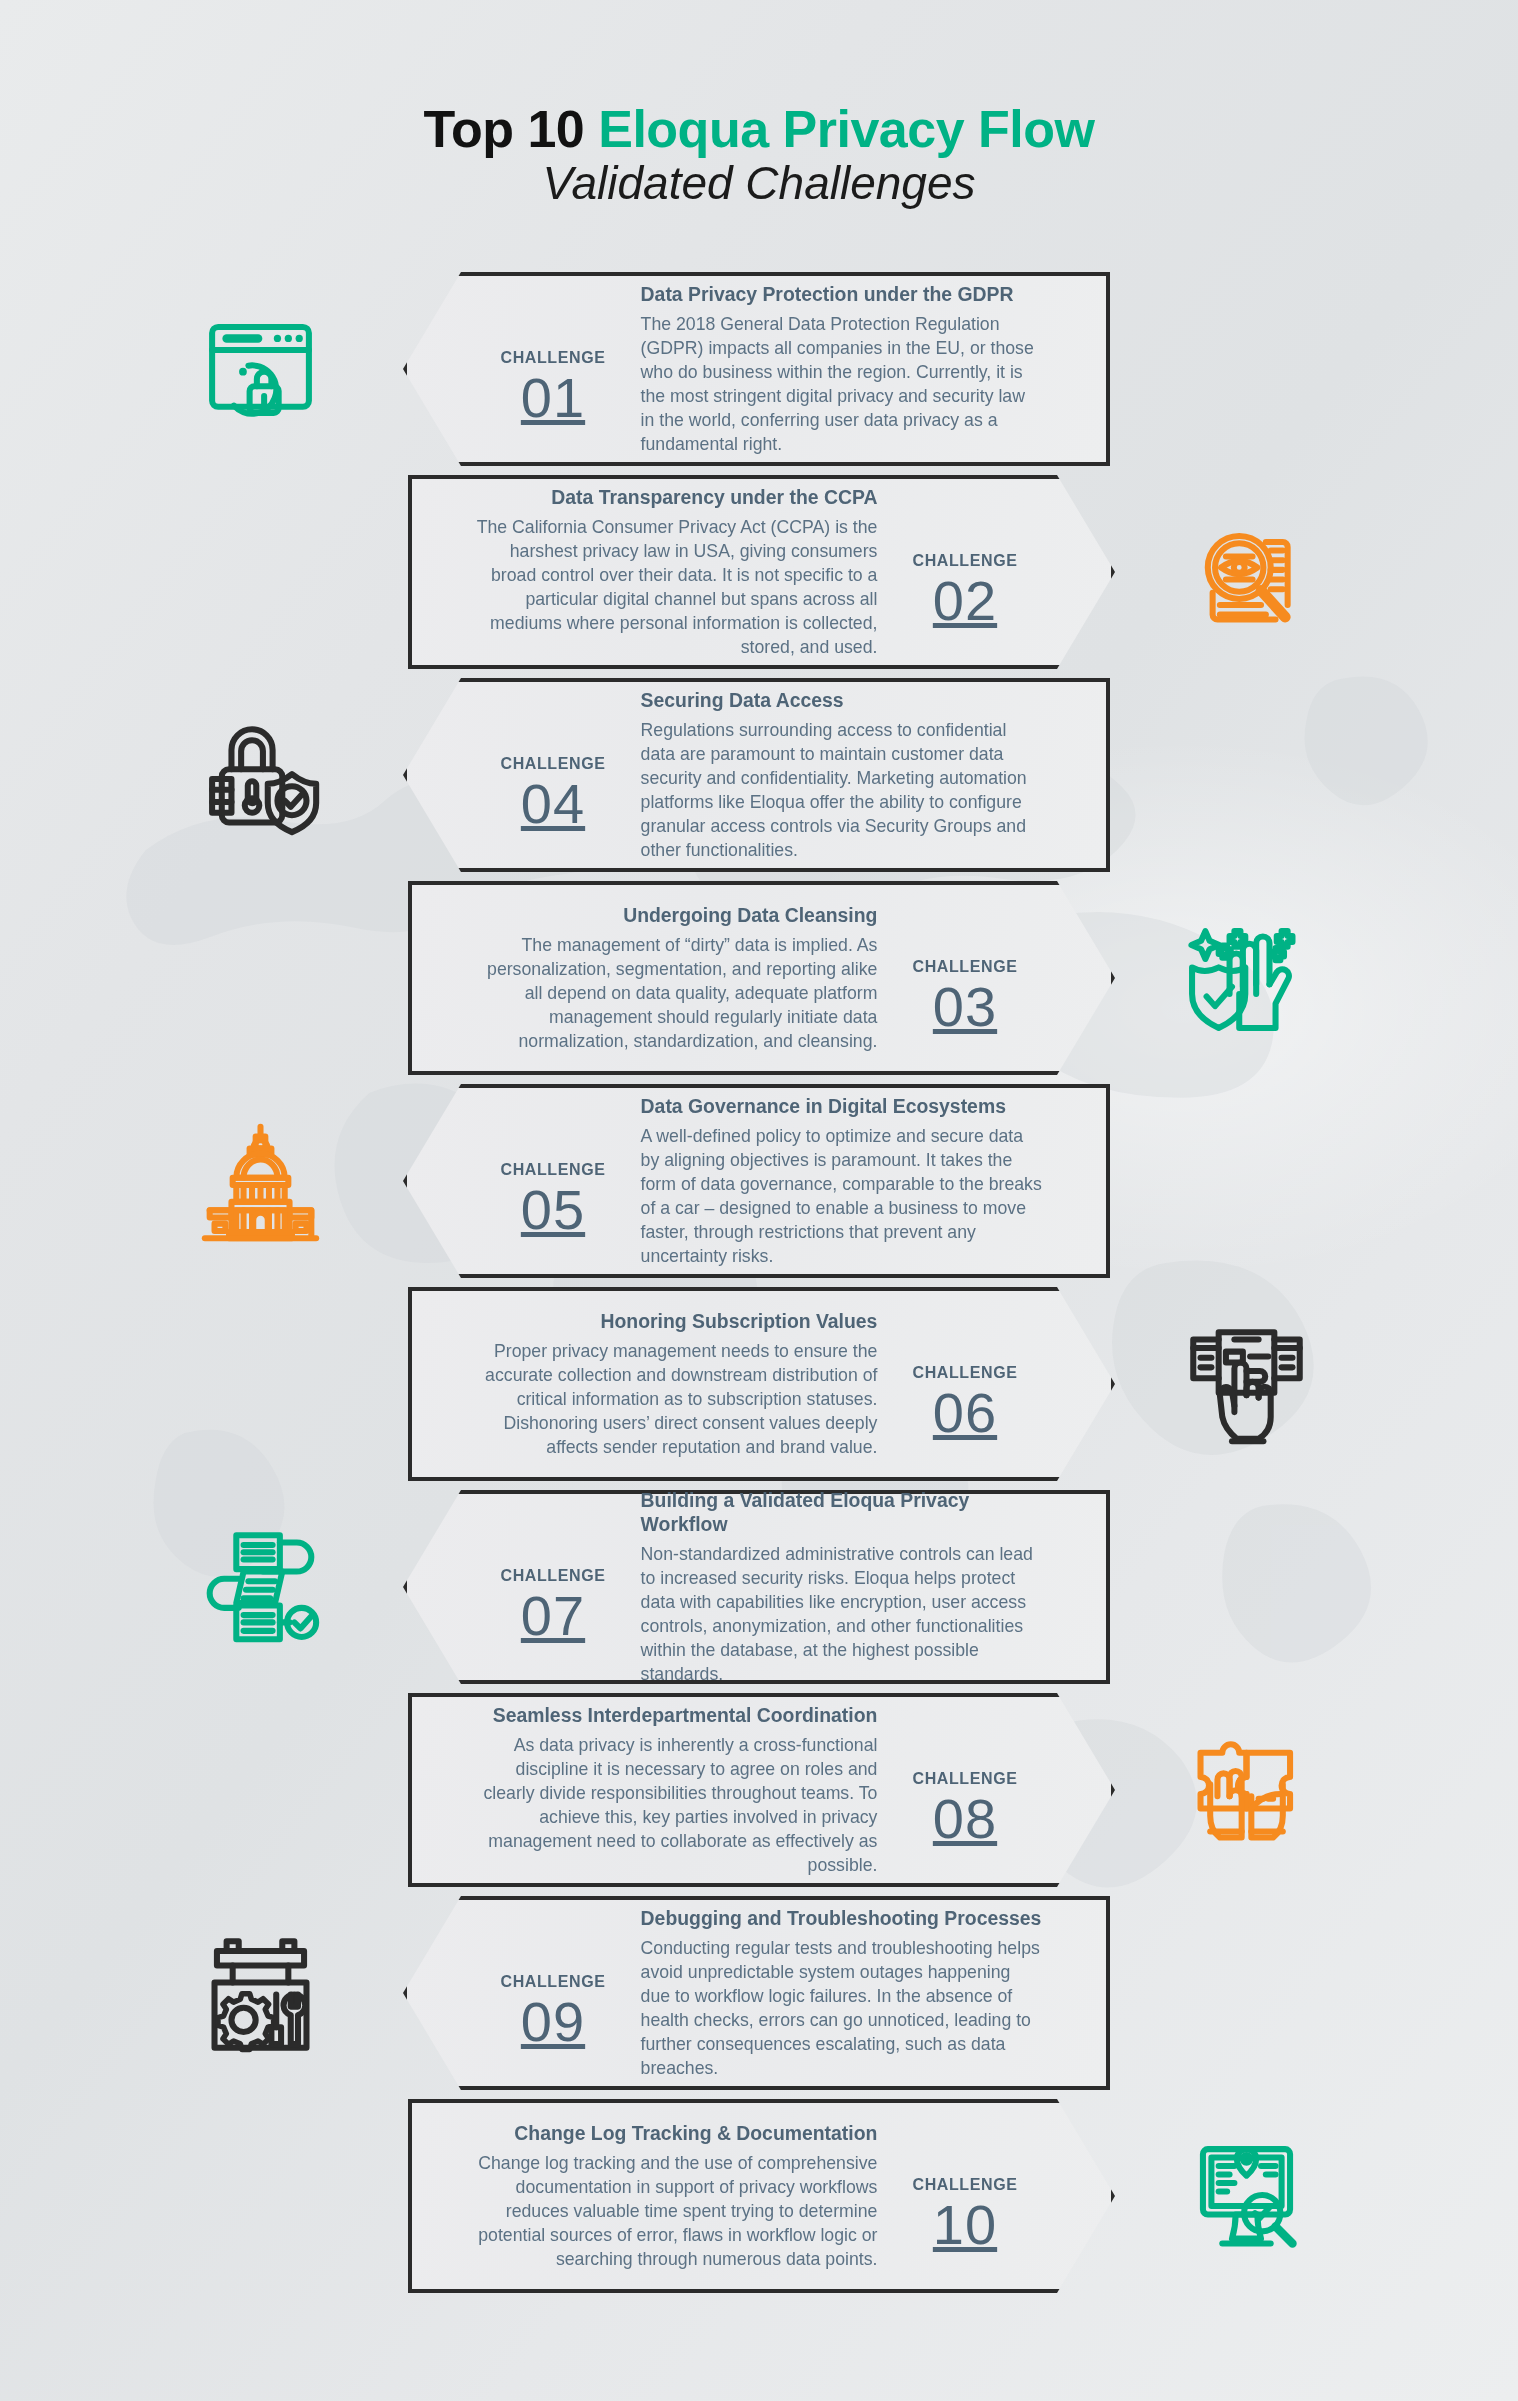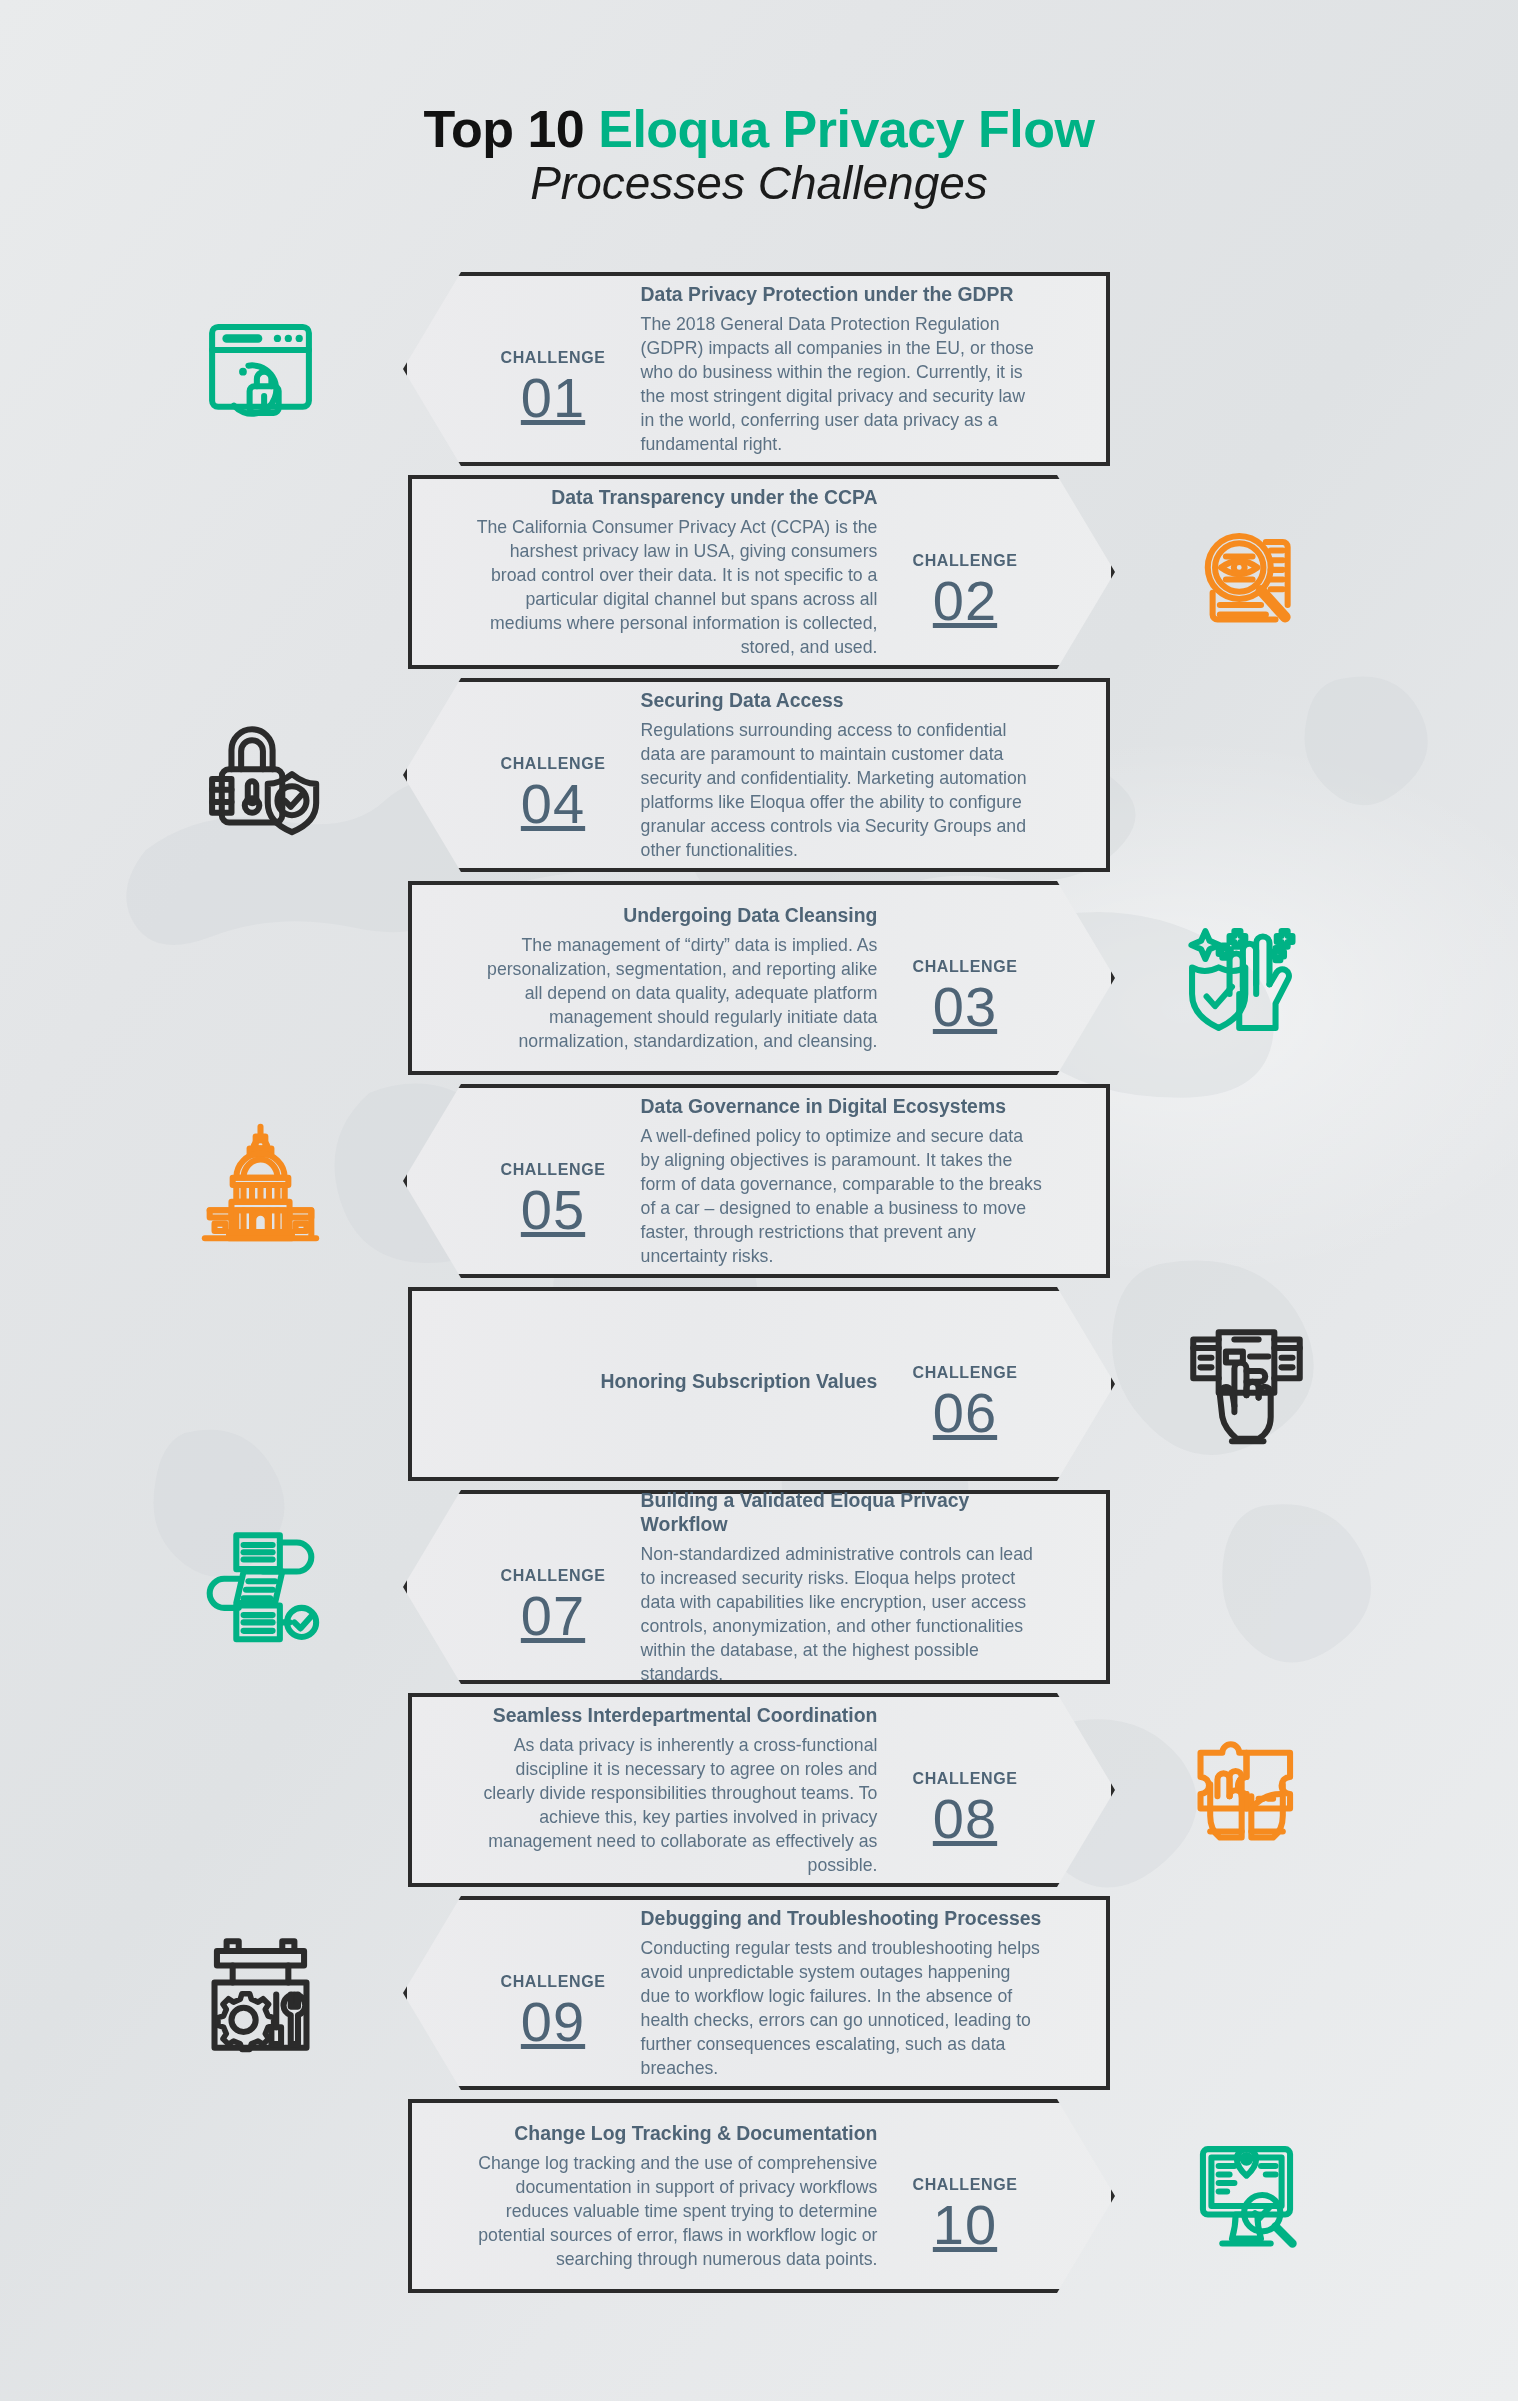--- a/index.html
+++ b/index.html
@@ -177,21 +177,21 @@
       <path d="M2400 2600 q200 -30 280 120 q70 140 -60 230 q-140 95 -250 -10 q-110 -105 -70 -250 q25 -80 100 -90 z"></path>
       <path d="M2600 3100 q140 -20 200 90 q60 110 -40 190 q-100 80 -180 10 q-80 -70 -60 -190 q15 -85 80 -100 z"></path>
       <path d="M2180 3550 q160 -40 250 70 q80 110 -30 210 q-110 100 -210 20 q-100 -80 -80 -200 q15 -80 70 -100 z"></path>
       <path d="M380 2950 q120 -30 180 70 q60 100 -20 180 q-80 80 -160 20 q-80 -60 -60 -170 q12 -80 60 -100 z"></path>
       <path d="M2750 1400 q120 -30 170 60 q50 90 -30 160 q-80 70 -150 10 q-70 -60 -50 -150 q12 -65 60 -80 z"></path>
     </g>
   </svg>
 
   <div class="header">
     <div class="title-line1"><span>Top 10 </span><span class="accent">Eloqua Privacy Flow</span></div>
-    <div class="title-line2">Processes Challenges</div>
+    <div class="title-line2">Validated Challenges</div>
   </div>
 
   <div class="timeline" id="timeline">
       <div class="row left">
         <div class="banner">
           <div class="banner-inner">
             <div class="numblock">
               <div class="num-label">CHALLENGE</div>
               <div class="num-value">01</div>
             </div>
@@ -352,20 +352,21 @@
             <rect x="24" y="91" width="52" height="5" fill="none" stroke="#f68b1f" stroke-width="5" stroke-linecap="round" stroke-linejoin="round"></rect>
             <line x1="4" y1="96" x2="96" y2="96" fill="none" stroke="#f68b1f" stroke-width="5" stroke-linecap="round" stroke-linejoin="round"></line>
           </svg>
         </div>
       </div>
       <div class="row right">
         <div class="banner">
           <div class="banner-inner">
             <div class="textblock">
               <div class="card-title">Honoring Subscription Values</div>
+              <div class="card-body">Proper privacy management needs to ensure the accurate collection and downstream distribution of critical information as to subscription statuses. Dishonoring users’ direct consent values deeply affects sender reputation and brand value.</div>
             </div>
             <div class="numblock">
               <div class="num-label">CHALLENGE</div>
               <div class="num-value">06</div>
             </div>
           </div>
         </div>
         <div class="icon-wrap">
           <svg viewBox="0 0 100 100">
             <rect x="27" y="6" width="46" height="50" fill="none" stroke="#2b2b2b" stroke-width="5" stroke-linecap="round" stroke-linejoin="round"></rect>

